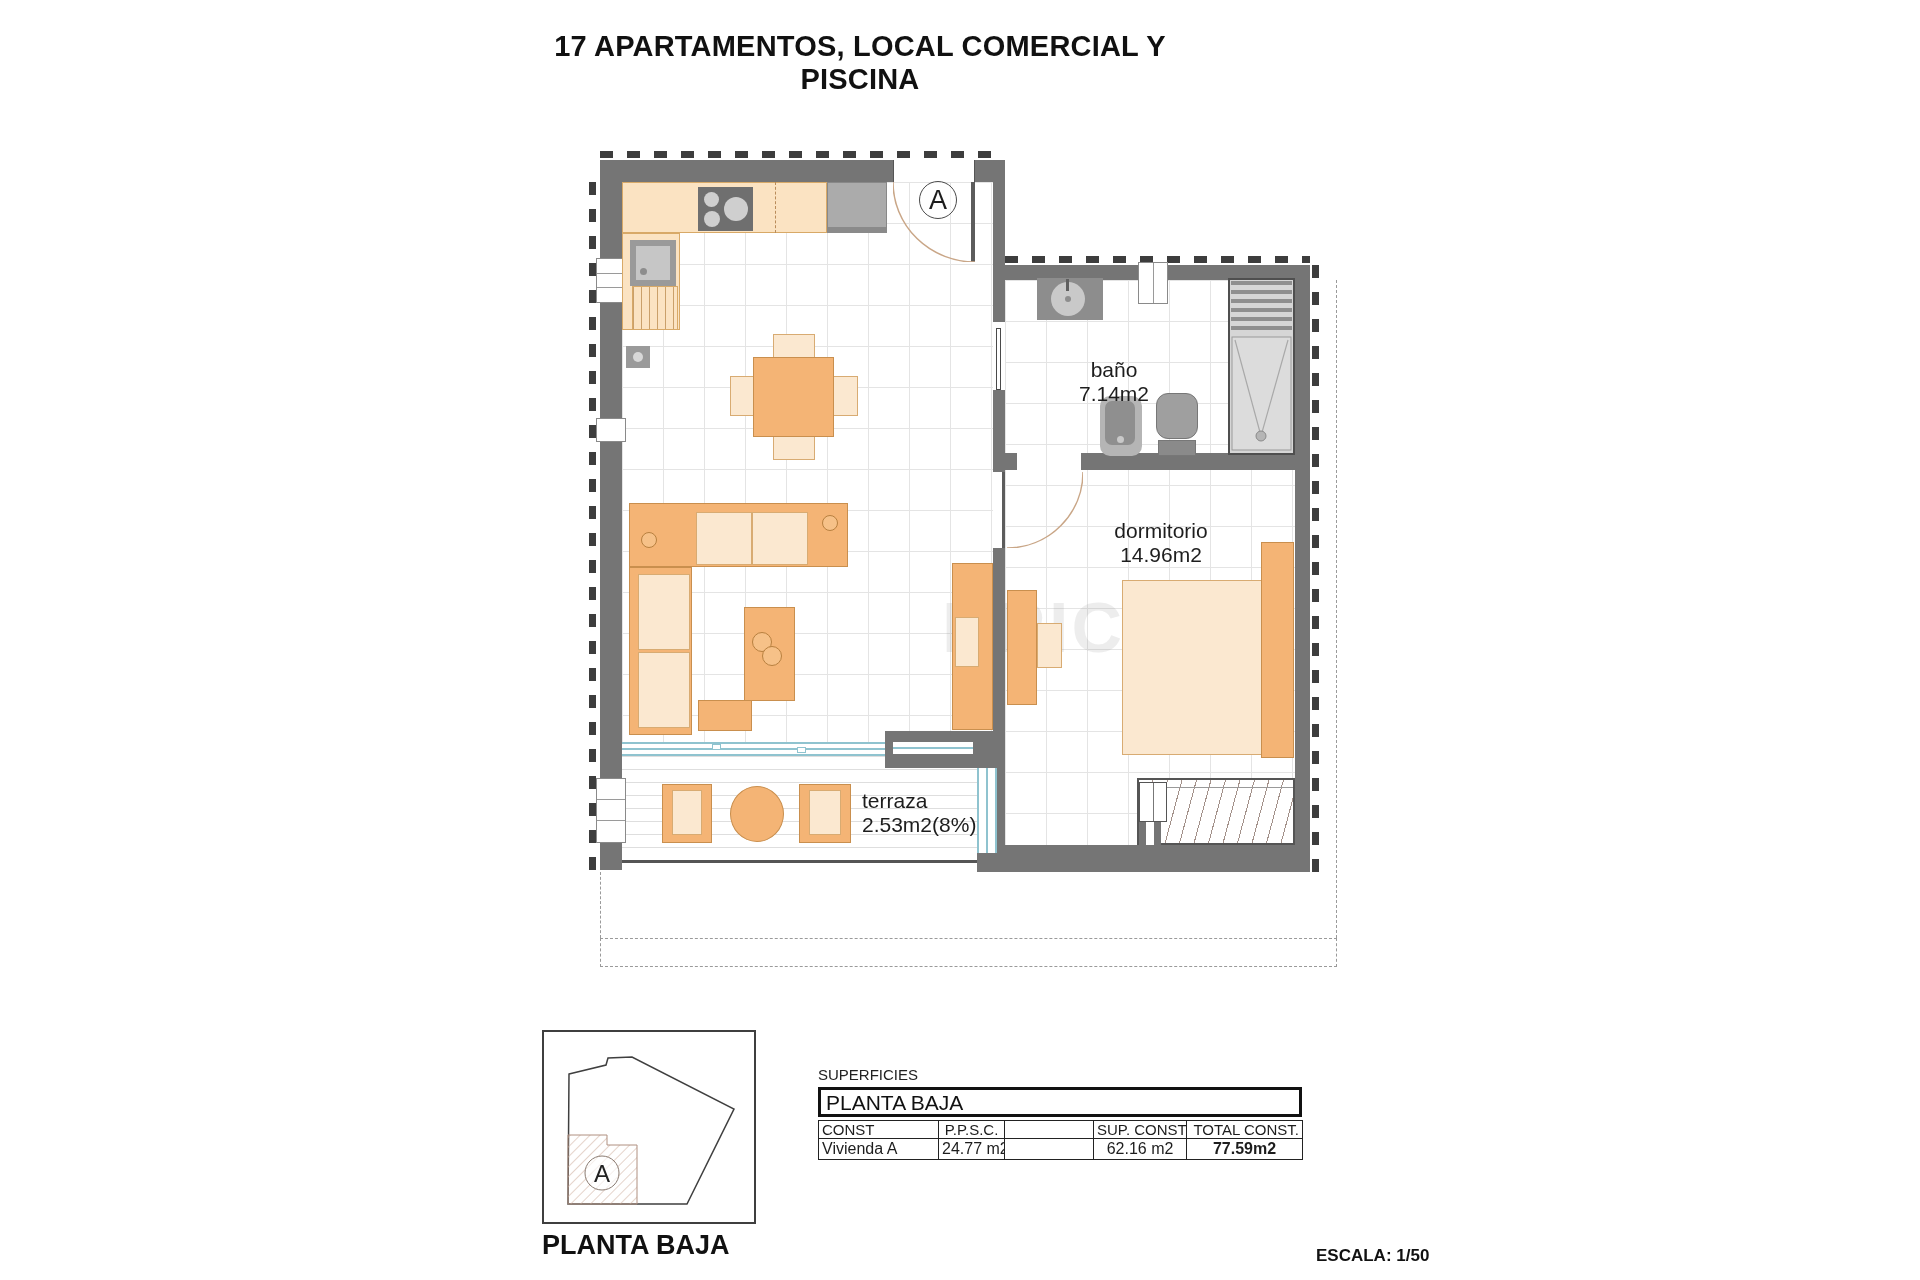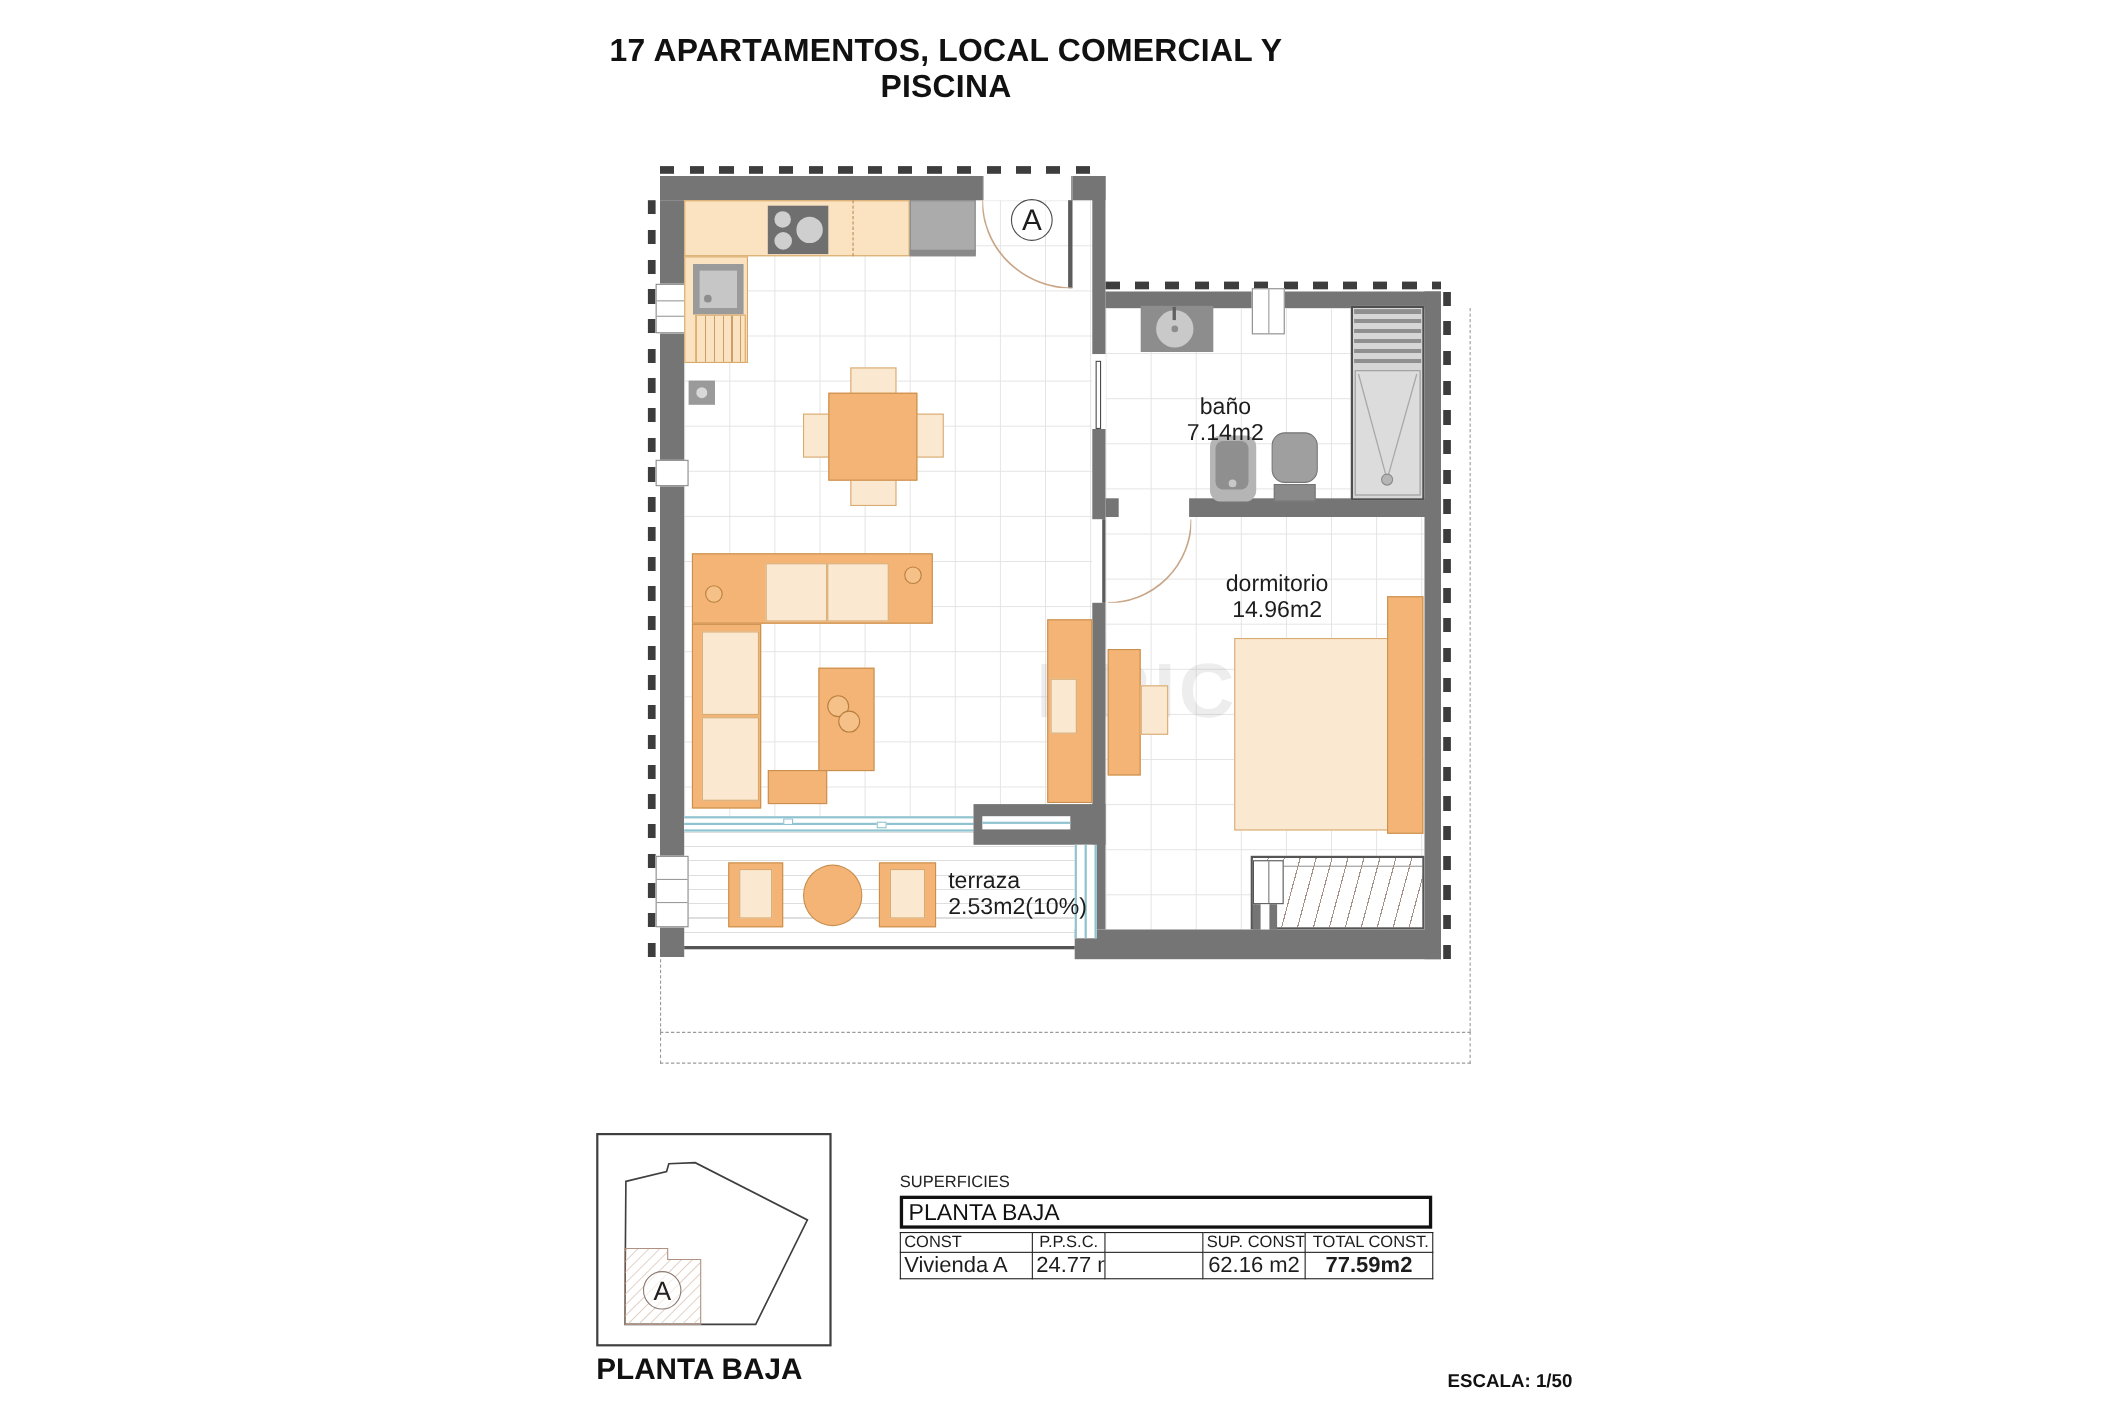--- a/index.html
+++ b/index.html
@@ -22,21 +22,21 @@
   .title{position:absolute;left:520px;top:30px;width:680px;text-align:center;
          font-size:29px;font-weight:bold;letter-spacing:.2px;color:#111}
   .watermark{position:absolute;left:942px;top:588px;font-size:70px;font-weight:bold;
              color:rgba(140,140,140,0.16);letter-spacing:3px}
   
   .sup-label{position:absolute;left:818px;top:1066px;font-size:15px;color:#222}
   .sup-header{position:absolute;left:818px;top:1087px;width:484px;height:30px;border:3px solid #111;
               font-size:21px;line-height:25px;padding-left:5px;color:#111}
   table.sup{position:absolute;left:818px;top:1120px;width:484px;border-collapse:collapse;table-layout:fixed}
   table.sup td{border:1px solid #222;font-size:15px;height:17px;padding:0 3px;white-space:nowrap;overflow:hidden}
-  table.sup tr.datarow td{font-size:20px;height:21px}
+  table.sup tr.datarow td{font-size:16px;height:21px}
   .kp-caption{position:absolute;left:542px;top:1230px;font-size:27px;font-weight:bold;color:#111}
   .escala{position:absolute;left:1316px;top:1246px;font-size:17px;font-weight:bold;color:#111}
   .keyplan-box{position:absolute;left:542px;top:1030px;width:214px;height:194px;border:2px solid #3f3f3f;background:#fff}
 </style>
 </head>
 <body>
 
 <div class="page">
 
   <div class="title">17 APARTAMENTOS, LOCAL COMERCIAL Y PISCINA</div>
@@ -185,21 +185,21 @@
   <div class="lbl" style="left:1059px;top:358px;width:110px">
     <div>baño</div>
     <div>7.14m2</div>
   </div>
   <div class="lbl" style="left:1096px;top:519px;width:130px">
     <div>dormitorio</div>
     <div>14.96m2</div>
   </div>
   <div class="lbl" style="left:862px;top:789px;width:140px;text-align:left">
     <div>terraza</div>
-    <div>2.53m2(10%)</div>
+    <div>2.53m2(8%)</div>
   </div>
 
   <div class="keyplan-box">
     <svg width="210" height="190" viewBox="0 0 210 190">
       <defs>
         <pattern id="kph" patternUnits="userSpaceOnUse" width="7" height="7" patternTransform="rotate(45)">
           <line x1="0" y1="0" x2="0" y2="7" stroke="#d3b7a7" stroke-width="1.2"></line>
         </pattern>
       </defs>
       <path d="M25,42 L62,33 L64,26 L88,25 L190,77 L143,172 L24,172 Z" fill="#fff" stroke="#3f3f3f" stroke-width="1.5"></path>

